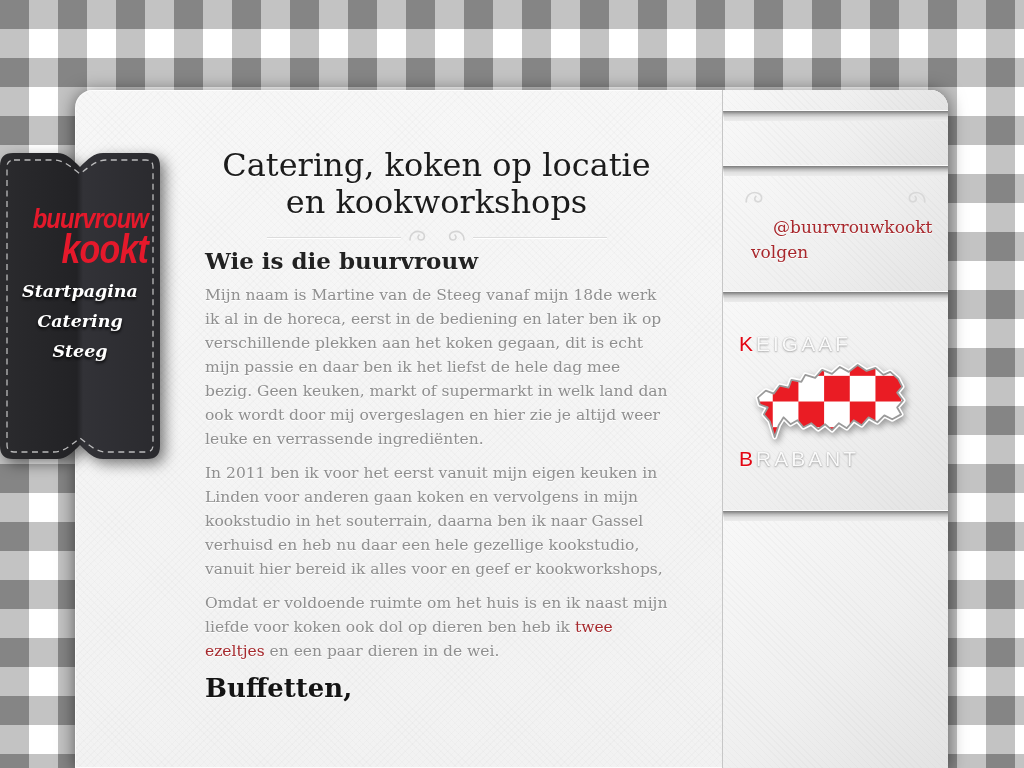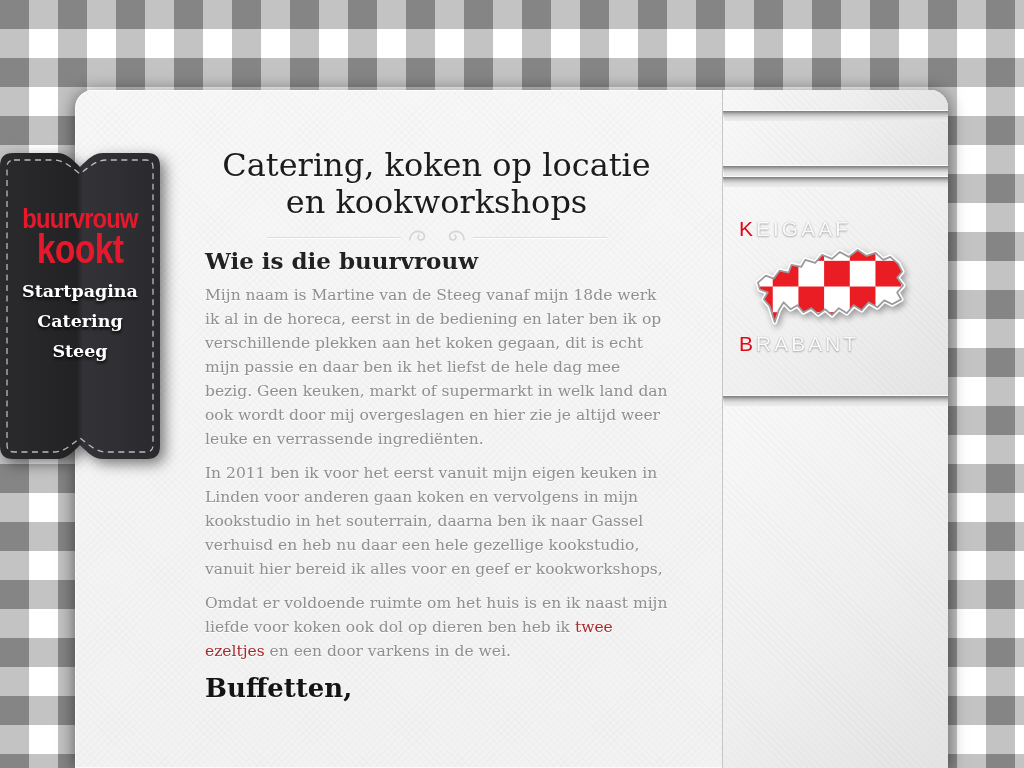--- a/index.html
+++ b/index.html
@@ -85,25 +85,25 @@
   }
   .keigaaf .cap{ color:#e30613; text-shadow:0 1px 1px rgba(255,255,255,0.7); }
   .brabant-map{ display:block; margin:4px auto 2px; filter:drop-shadow(2px 3px 3px rgba(0,0,0,0.35)); }
 
   
   .pocket{
     position:absolute; left:0; top:153px; width:161px; height:306px; z-index:6;
     filter:drop-shadow(5px 5px 7px rgba(0,0,0,0.5));
   }
   .pocket svg.shape{ position:absolute; left:0; top:0; }
-  .logo{ position:absolute; top:53px; left:0; width:160px; text-align:center;
-    font-family:"Liberation Sans",sans-serif; font-weight:700; color:#e5192b; }
+  .logo{ position:absolute; top:53px; left:0; width:160px; text-align:right;
+    font-family:"Liberation Sans",sans-serif; font-weight:700; color:#e5192b;font-style:italic; }
   .logo .l1{ display:block; font-size:28px; line-height:26px; letter-spacing:-1px; transform:scaleX(0.85); }
   .logo .l2{ display:block; font-size:40px; line-height:34px; letter-spacing:-1px; transform:scaleX(0.85); }
-  .menu{ position:absolute; top:130px; left:0; width:160px; list-style:none; text-align:center; }
+  .menu{ position:absolute; top:130px; left:0; width:160px; list-style:none; text-align:center;font-style:italic; }
   .menu li{
     margin-bottom:13px; padding:0 14px; cursor:pointer;
     font-size:17.5px; line-height:17px; font-weight:700; color:#ffffff;
     text-shadow:0 2px 3px rgba(0,0,0,0.95);
   }
   .menu li.two-line{ line-height:17px; }
 </style>
 </head>
 <body>
 
@@ -123,31 +123,46 @@
         <svg viewBox="0 0 24 14" width="24" height="14">
             <path d="M1,11 C1,4 7,1 12,3 C17,5 16,11 12,11 C9,11 8,8 10,6" fill="none" stroke="#d4d4d4" stroke-width="1.6" stroke-linecap="round"></path>
           </svg>
       </span>
       <span class="line"></span>
     </div>
 
     <h2 class="section-heading">Wie is die buurvrouw</h2>
     <p>Mijn naam is Martine van de Steeg vanaf mijn 18de werk ik al in de horeca, eerst in de bediening en later ben ik op verschillende plekken aan het koken gegaan, dit is echt mijn passie en daar ben ik het liefst de hele dag mee bezig. Geen keuken, markt of supermarkt in welk land dan ook wordt door mij overgeslagen en hier zie je altijd weer leuke en verrassende ingrediënten.</p>
     <p>In 2011 ben ik voor het eerst vanuit mijn eigen keuken in Linden voor anderen gaan koken en vervolgens in mijn kookstudio in het souterrain, daarna ben ik naar Gassel verhuisd en heb nu daar een hele gezellige kookstudio, vanuit hier bereid ik alles voor en geef er kookworkshops,</p>
-    <p><span>Omdat er voldoende ruimte om het huis is en ik naast mijn liefde voor koken ook dol op dieren ben heb ik </span><a href="#" class="inline-link">twee ezeltjes</a><span> en een door varkens in de wei.</span></p>
+    <p><span>Omdat er voldoende ruimte om het huis is en ik naast mijn liefde voor koken ook dol op dieren ben heb ik </span><a href="#" class="inline-link">twee ezeltjes</a><span> en een paar dieren in de wei.</span></p>
     <h2 class="section-heading buffet">Buffetten,</h2>
 
   </div>
 
   <div class="sidebar">
     <div class="spacer-top sec"></div>
     <div class="fold"></div>
     <div class="sec sec1"></div>
     <div class="fold"></div>
 
+    <div class="sec sec2">
+      <div class="flourish-row">
+        <span class="swirl">
+          <svg viewBox="0 0 24 14" width="26" height="15">
+              <path d="M1,11 C1,4 7,1 12,3 C17,5 16,11 12,11 C9,11 8,8 10,6" fill="none" stroke="#d8d8d8" stroke-width="1.6" stroke-linecap="round"></path>
+            </svg>
+        </span>
+        <span class="swirl flip">
+          <svg viewBox="0 0 24 14" width="26" height="15">
+              <path d="M1,11 C1,4 7,1 12,3 C17,5 16,11 12,11 C9,11 8,8 10,6" fill="none" stroke="#d8d8d8" stroke-width="1.6" stroke-linecap="round"></path>
+            </svg>
+        </span>
+      </div>
+      <a href="#" class="twitter-link">@buurvrouwkookt volgen</a>
+    </div>
 
     <div class="fold"></div>
 
     <div class="sec sec3">
       <div class="keigaaf">
         <div class="word"><span class="cap">K</span><span>EIGAAF</span></div>
         <svg class="brabant-map" viewBox="0 0 160 86" width="158" height="85">
           <defs>
             <pattern id="checks" width="52" height="52" patternUnits="userSpaceOnUse" patternTransform="translate(-6,-10)">
               <rect width="52" height="52" fill="#ffffff"></rect>

